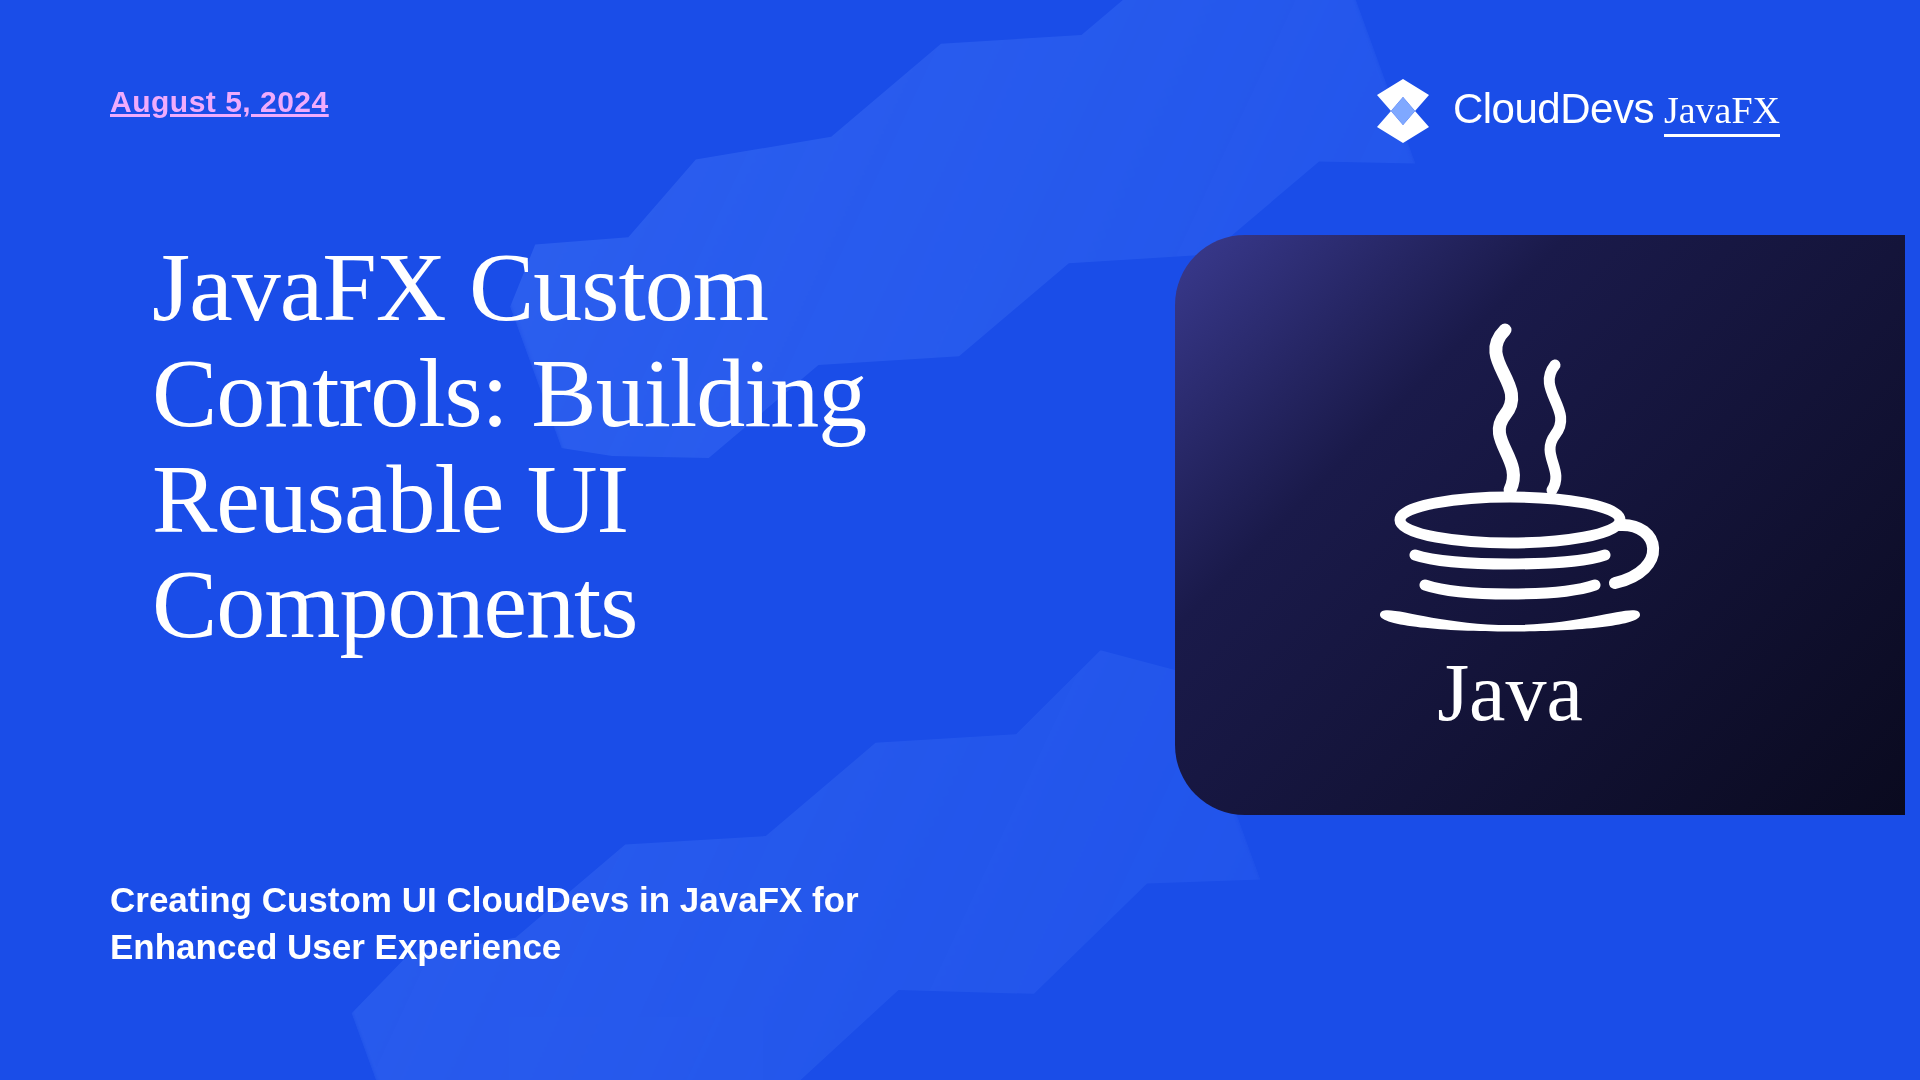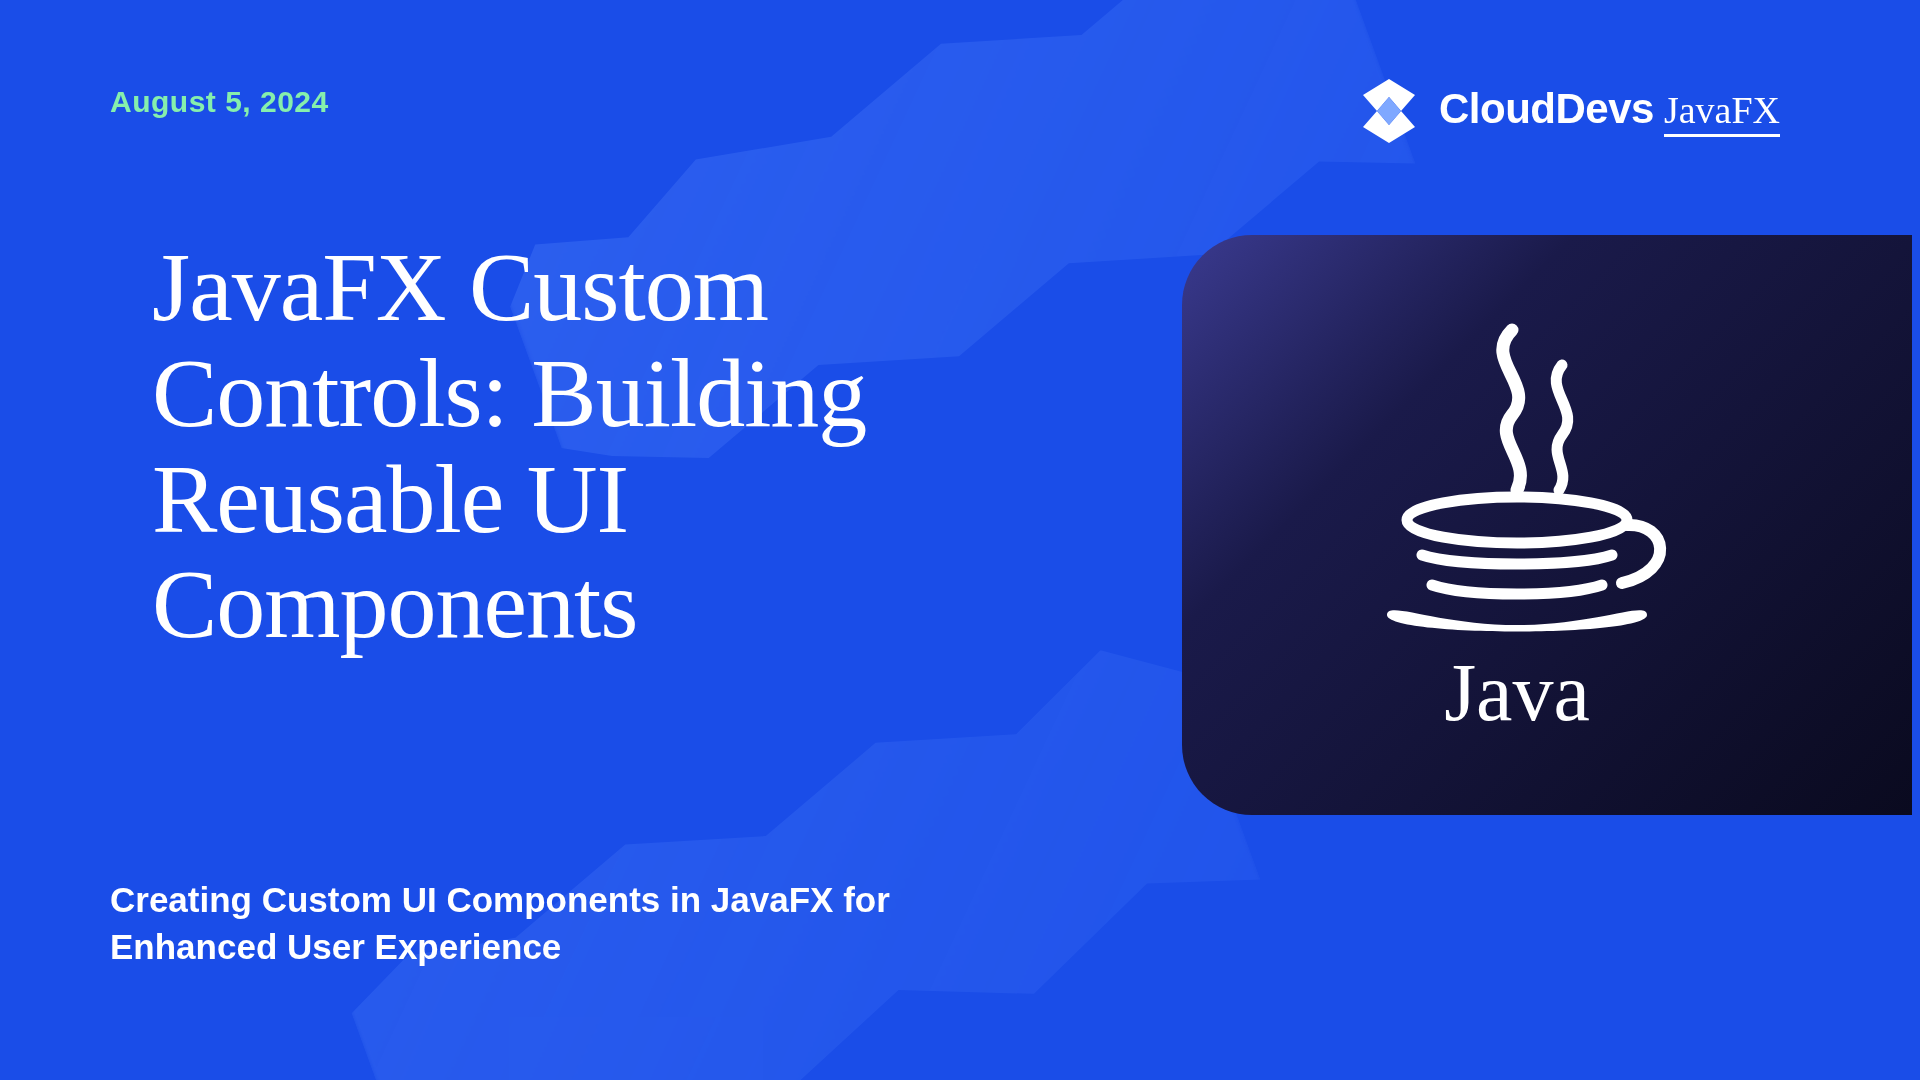--- a/index.html
+++ b/index.html
@@ -54,25 +54,26 @@
     clip-path: polygon(
       0% 35%, 8% 28%, 20% 32%, 35% 22%, 50% 30%, 65% 20%, 80% 28%, 92% 18%, 100% 28%,
       100% 72%, 88% 65%, 72% 78%, 58% 68%, 42% 80%, 28% 70%, 12% 80%, 0% 68%
     );
   }
 
   .date {
     position: absolute;
     top: 85px;
     left: 110px;
-    color: #86efac;
+    color: #f0abfc;
     font-family: 'Segoe UI', Arial, sans-serif;
     font-weight: 700;
     font-size: 30px;
     letter-spacing: 0.5px;
+    text-decoration: underline;
   }
 
   .logo-container {
     position: absolute;
     top: 75px;
     right: 140px;
     display: flex;
     align-items: center;
     gap: 14px;
   }
@@ -85,21 +86,21 @@
 
   .logo-text {
     display: flex;
     align-items: baseline;
     gap: 10px;
   }
 
   .logo-brand {
     color: #ffffff;
     font-family: 'Segoe UI', Arial, sans-serif;
-    font-weight: 700;
+    font-weight: 400;
     font-size: 42px;
     letter-spacing: -0.5px;
   }
 
   .logo-suffix {
     color: #ffffff;
     font-family: Georgia, serif;
     font-weight: 400;
     font-size: 38px;
     border-bottom: 3px solid #ffffff;
@@ -128,21 +129,21 @@
     font-family: 'Segoe UI', Arial, sans-serif;
     font-weight: 700;
     font-size: 35px;
     line-height: 1.35;
     max-width: 880px;
   }
 
   .feature-card {
     position: absolute;
     top: 235px;
-    right: 8px;
+    right: 15px;
     width: 730px;
     height: 580px;
     background: linear-gradient(135deg, #3a3a8f 0%, #1a1a4a 30%, #0a0a1f 100%);
     border-top-left-radius: 70px;
     border-bottom-left-radius: 70px;
     display: flex;
     align-items: center;
     justify-content: center;
   }
 
@@ -181,21 +182,21 @@
       </svg>
     </div>
     <div class="logo-text">
       <span class="logo-brand">CloudDevs</span>
       <span class="logo-suffix">JavaFX</span>
     </div>
   </div>
 
   <h1 class="title">JavaFX Custom Controls: Building Reusable UI Components</h1>
 
-  <div class="subtitle">Creating Custom UI Components in JavaFX for Enhanced User Experience</div>
+  <div class="subtitle">Creating Custom UI CloudDevs in JavaFX for Enhanced User Experience</div>
 
   <div class="feature-card">
     <div class="feature-card-inner">
       <svg class="java-logo" viewBox="0 0 360 420">
 
         <path d="M175 15
                  C 145 45, 200 70, 175 100
                  C 155 125, 195 145, 180 175" stroke="#ffffff" stroke-width="13" fill="none" stroke-linecap="round"></path>
         <path d="M225 50
                  C 205 75, 245 95, 225 120

